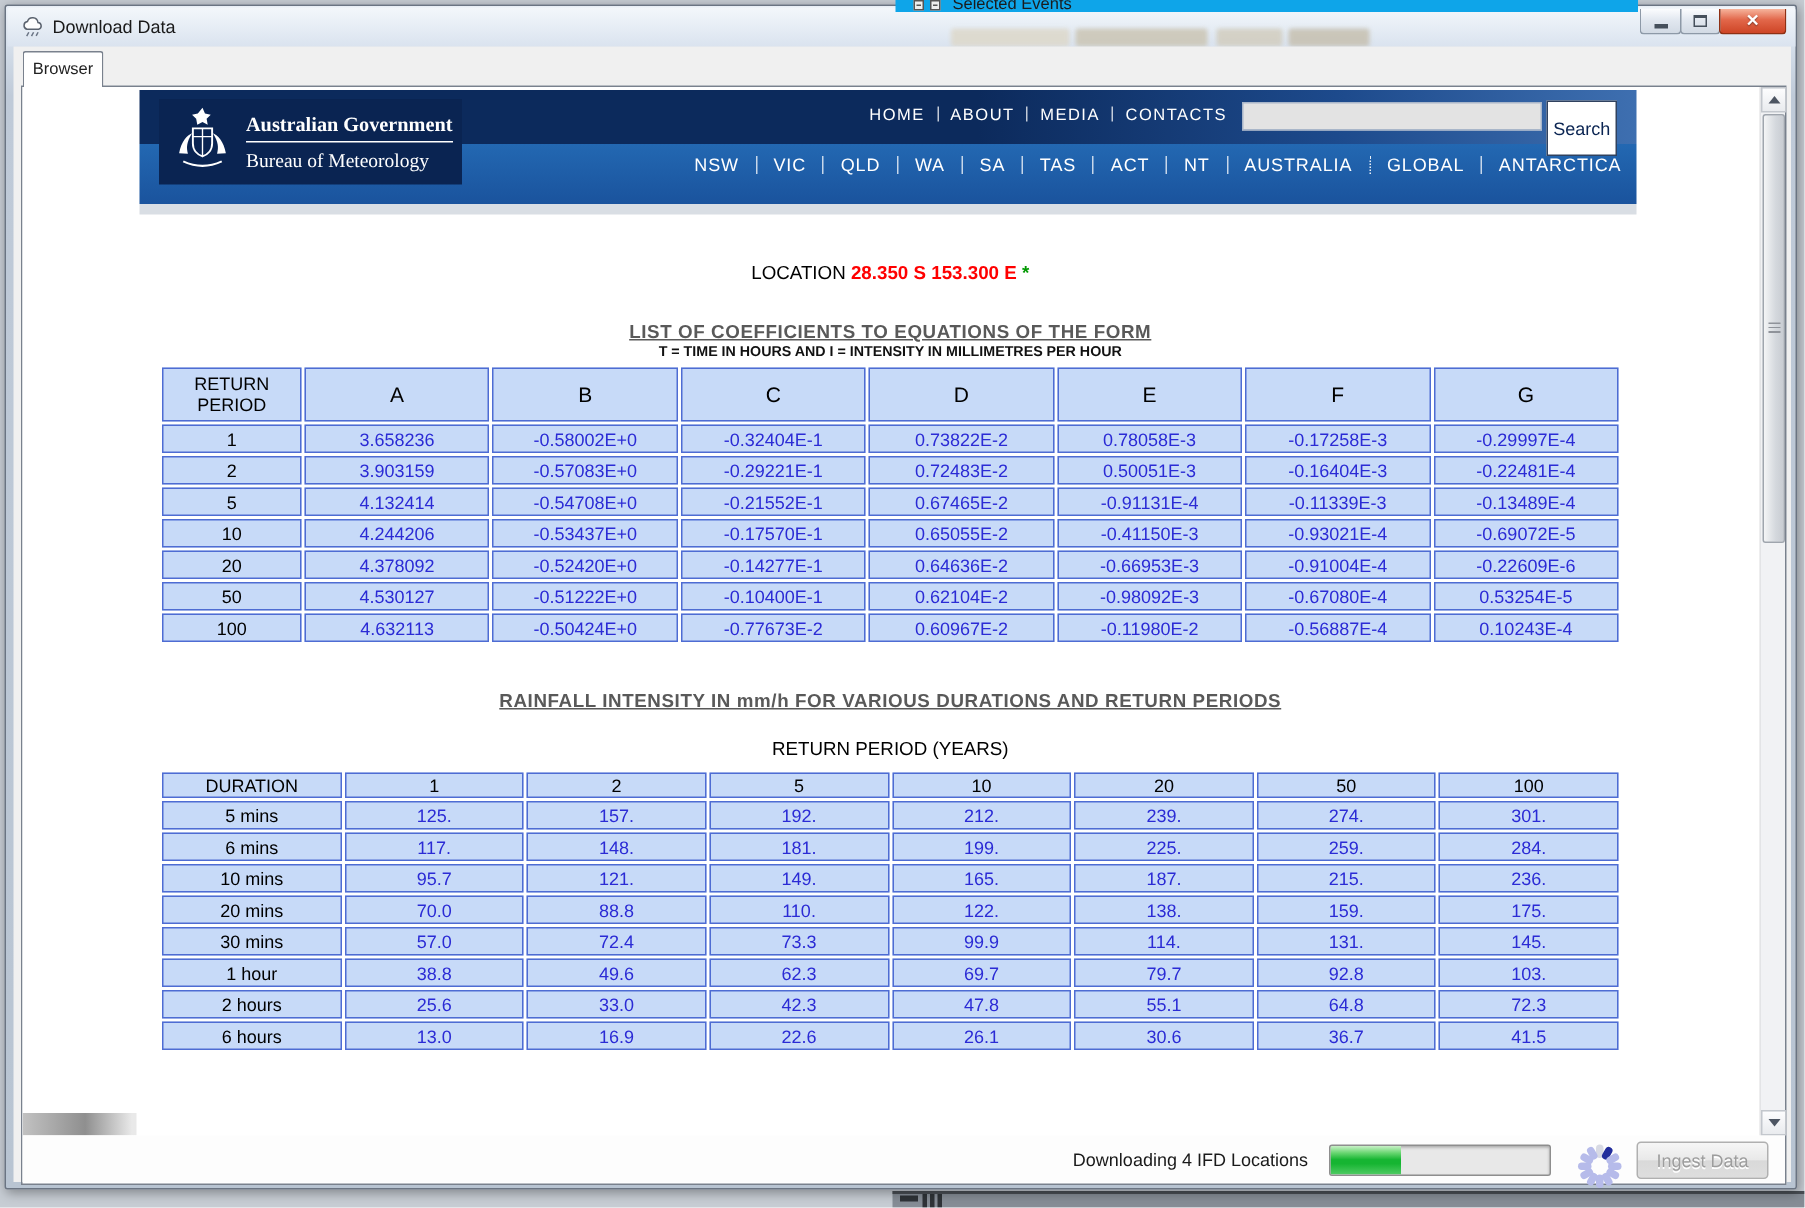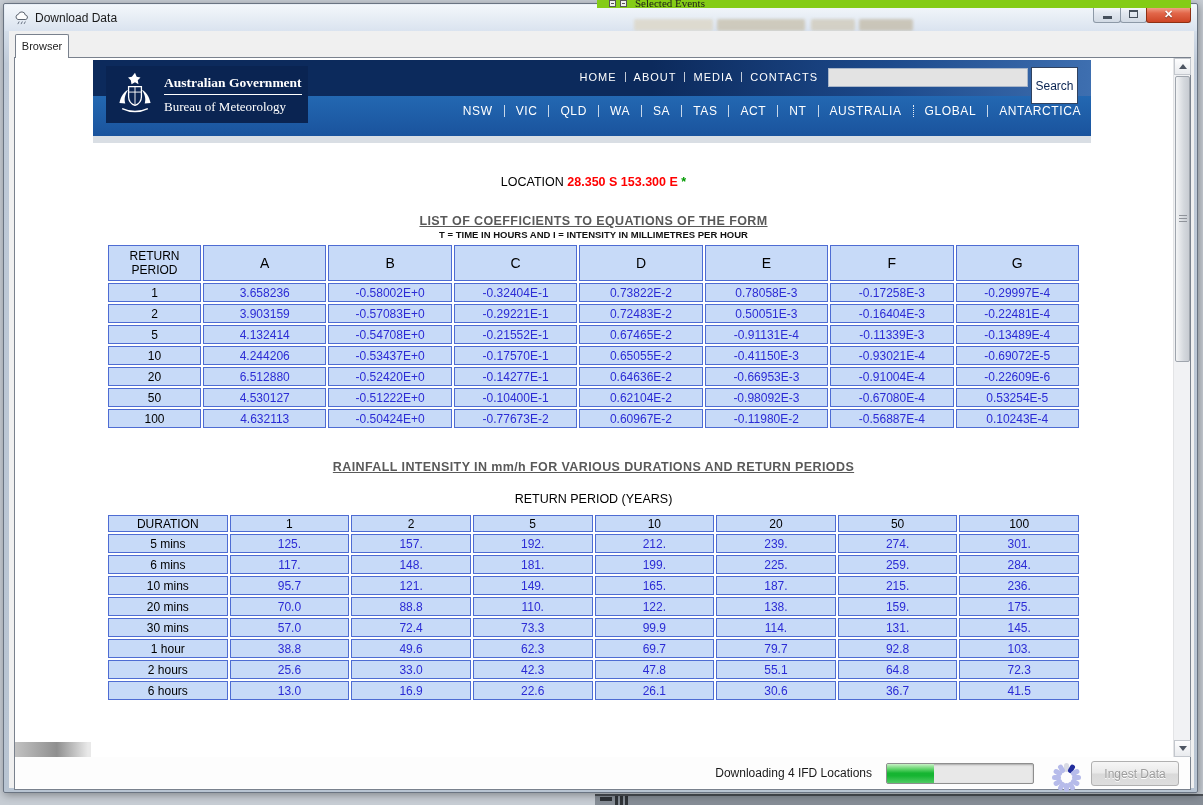--- a/index.html
+++ b/index.html
@@ -1,21 +1,21 @@
 <!DOCTYPE html>
 <html style="--navy: #0C2A5C; --nav-blue: #1E5EA8; --cell-bg: #C7DAF8; --cell-border: #4E6CD3; --value-blue: #2B2BD5; --location-red: #FF0000; --asterisk-green: #009900; --heading-gray: #595959; --equation-blue: #0000F0; --progress-green: #16B532;"><head>
 <meta charset="utf-8">
 <style>
   * { margin:0; padding:0; box-sizing:border-box; }
   html,body { width:1203px; height:805px; }
   body { font-family:"Liberation Sans", sans-serif; background:#C7CDD4; position:relative; overflow:hidden; }
   .abs { position:absolute; }
 
   
-  #bg-top-strip { left:597px; top:0; width:594px; height:8px; background:#84cc16; z-index:30; overflow:hidden;font-family:Liberation Serif, serif; }
+  #bg-top-strip { left:597px; top:0; width:495px; height:8px; background:#0ea5e9; z-index:30; overflow:hidden; }
   #bg-top-strip .sq { position:absolute; top:0; width:7px; height:7px; border:1px solid #555; background:#EEE; }
   #bg-top-strip .sq::after { content:""; position:absolute; left:1px; top:2px; width:3px; height:1px; background:#555; }
   #bg-top-text { position:absolute; left:38px; top:-3px; font-size:11px; color:#1B1B1B; white-space:nowrap; }
   #bg-bottom-strip { left:595px; top:794px; width:608px; height:11px; background:#868D96; border-top:2px solid #4A4F55; z-index:1; }
   .bgfrag { position:absolute; background:#2F3338; z-index:2; }
 
   
   #dialog { left:3px; top:3px; width:1195px; height:790px; border:1px solid #6A7482; border-radius:2px;
             background:linear-gradient(180deg,#EAF0F7 0px,#D2DCE8 30px,#BFCAD8 60px,#B8C4D2 100%);
             box-shadow:1px 2px 8px rgba(0,0,0,.35); z-index:10; }
@@ -263,21 +263,21 @@
                   <td>4.244206</td>
                   <td>-0.53437E+0</td>
                   <td>-0.17570E-1</td>
                   <td>0.65055E-2</td>
                   <td>-0.41150E-3</td>
                   <td>-0.93021E-4</td>
                   <td>-0.69072E-5</td>
                 </tr>
                 <tr>
                   <td class="first">20</td>
-                  <td>6.512880</td>
+                  <td>4.378092</td>
                   <td>-0.52420E+0</td>
                   <td>-0.14277E-1</td>
                   <td>0.64636E-2</td>
                   <td>-0.66953E-3</td>
                   <td>-0.91004E-4</td>
                   <td>-0.22609E-6</td>
                 </tr>
                 <tr>
                   <td class="first">50</td>
                   <td>4.530127</td>

